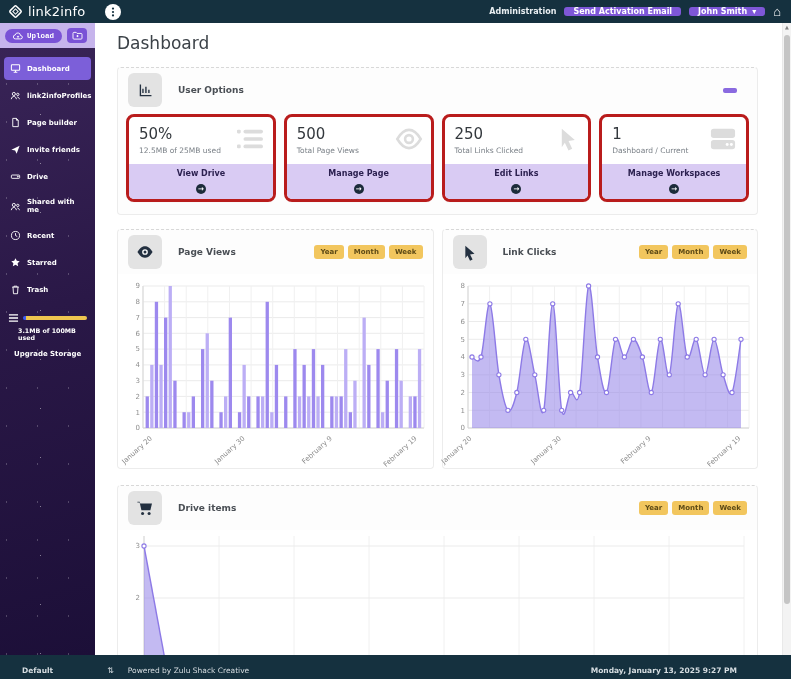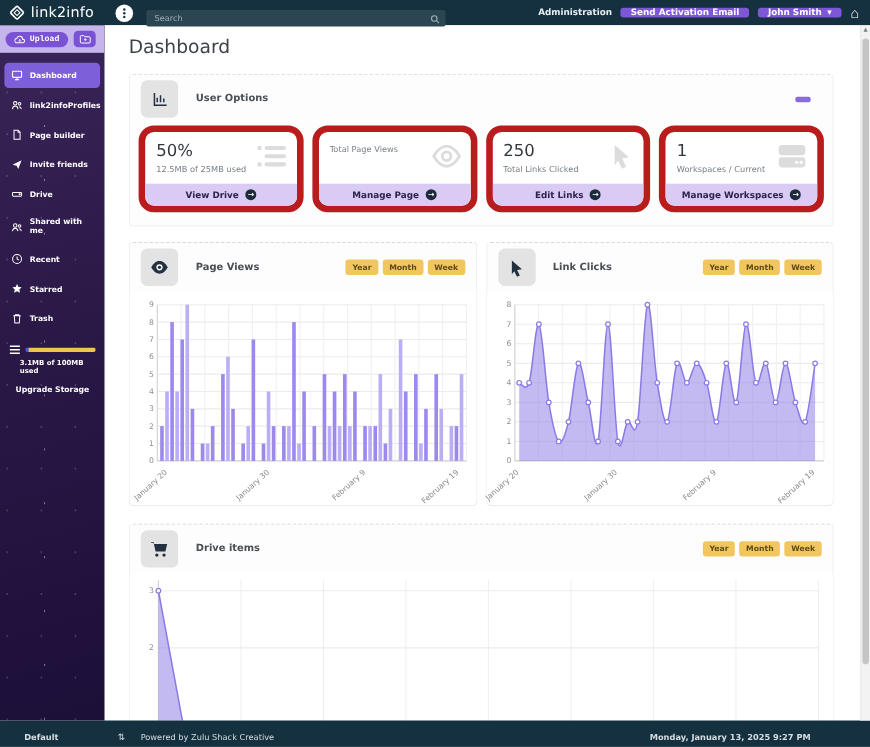--- a/index.html
+++ b/index.html
@@ -43,26 +43,26 @@
 
   
   .main{flex:1;background:#fff;padding:10px 24px 0 22px;overflow:hidden;min-width:0;}
   .page-title{font-size:17px;font-weight:500;color:#3c4248;margin-bottom:14px;}
   .panel{background:#fdfdfd;border:1px solid #ececec;border-top:1px dashed #d8d8d8;border-radius:4px;}
   .panel-head{display:flex;align-items:center;padding:5px 10px;}
   .icon-box{width:34px;height:34px;background:#e3e3e3;border-radius:6px;display:flex;align-items:center;justify-content:center;flex:0 0 34px;}
   .panel-title{font-size:9px;font-weight:bold;color:#4a4f55;margin-left:16px;}
   .collapse-btn{margin-left:auto;margin-right:10px;width:14px;height:5px;background:#8a6ae0;border:none;border-radius:2px;cursor:pointer;}
   .stat-row{display:flex;gap:8px;padding:2px 8px 12px 8px;}
-  .stat-card{flex:1;background:#fff;border:6px solid #b91c1c;border-radius:14px;display:flex;flex-direction:column;overflow:hidden;box-shadow:0 1px 1px rgba(0,0,0,.02);}
+  .stat-card{flex:1;background:#fff;border:3px solid #b91c1c;border-radius:8px;display:flex;flex-direction:column;overflow:hidden;box-shadow:0 1px 1px rgba(0,0,0,.02);}
   .stat-top{padding:8px 10px 9px 10px;position:relative;min-height:47px;}
   .stat-value{font-size:15px;color:#33383d;}
   .stat-sub{font-size:7.5px;color:#7a8087;margin-top:3px;}
   .stat-ic{position:absolute;right:8px;top:9px;}
-  .stat-btn{background:#d9cbf3;border:none;color:#2c2150;font-size:8px;font-weight:bold;padding:5px 4px;display:flex;align-items:center;justify-content:center;gap:6px;cursor:pointer;font-family:inherit;}
+  .stat-btn{background:#d9cbf3;border:none;color:#2c2150;font-size:8px;font-weight:bold;padding:5px 4px;display:flex;align-items:center;justify-content:center;gap:6px;cursor:pointer;font-family:inherit;flex-direction:column;}
   .arrow-dot{width:10px;height:10px;border-radius:50%;background:#1c2b3a;color:#fff;font-size:7px;line-height:10px;text-align:center;display:inline-block;}
 
   .charts-row{display:flex;gap:8px;margin-top:14px;}
   .chart-card{flex:1;min-width:0;}
   .filters{margin-left:auto;display:flex;gap:4px;}
   .filter-btn{background:#f2c65e;border:none;border-radius:3px;color:#5d4a16;font-size:7px;font-weight:bold;padding:3px 6px;cursor:pointer;font-family:inherit;}
   .chart-body{padding:6px 2px 2px 10px;background:#fff;border-radius:0 0 4px 4px;}
   .chart-body svg{overflow:visible;display:block;}
   .drive-card{margin-top:16px;}
 
@@ -98,31 +98,20 @@
       <span style="display:flex;">
         <svg width="8" height="10" viewBox="0 0 8 10">
             <g fill="#15313f">
               <circle cx="4" cy="1.6" r="1.1"></circle>
               <circle cx="4" cy="5" r="1.1"></circle>
               <circle cx="4" cy="8.4" r="1.1"></circle>
             </g>
           </svg>
       </span>
     </button>
-    <div class="search-wrap">
-      <input type="text" placeholder="Search" style="">
-      <span class="search-ic">
-        <svg width="9" height="9" viewBox="0 0 10 10">
-            <g fill="none" stroke="#9fb0b8" stroke-width="1.1">
-              <circle cx="4.2" cy="4.2" r="2.8"></circle>
-              <path d="M6.4 6.4 9 9"></path>
-            </g>
-          </svg>
-      </span>
-    </div>
     <div class="top-spacer"></div>
     <button class="top-link">Administration</button>
     <button class="pill-btn">Send Activation Email</button>
     <button class="pill-btn">
       <span>John Smith</span>
       <span>▾</span>
     </button>
     <button class="home-ic">⌂</button>
   </header>
 
@@ -302,20 +291,21 @@
               </span>
             </div>
             <button class="stat-btn">
               <span>View Drive</span>
               <span class="arrow-dot">→</span>
             </button>
           </div>
 
           <div class="stat-card">
             <div class="stat-top">
+              <div class="stat-value">500</div>
               <div class="stat-sub">Total Page Views</div>
               <span class="stat-ic">
                 <svg width="28" height="26" viewBox="0 0 32 30">
                     <g fill="none" stroke="#dcdcdc" stroke-width="3">
                       <path d="M2.5 15C7 7.5 11.5 4.5 16 4.5S25 7.5 29.5 15C25 22.5 20.5 25.5 16 25.5S7 22.5 2.5 15z"></path>
                       <circle cx="16" cy="15" r="4.5"></circle>
                     </g>
                   </svg>
               </span>
             </div>
@@ -337,21 +327,21 @@
             </div>
             <button class="stat-btn">
               <span>Edit Links</span>
               <span class="arrow-dot">→</span>
             </button>
           </div>
 
           <div class="stat-card">
             <div class="stat-top">
               <div class="stat-value">1</div>
-              <div class="stat-sub">Workspaces / Current</div>
+              <div class="stat-sub">Dashboard / Current</div>
               <span class="stat-ic">
                 <svg width="30" height="26" viewBox="0 0 32 28">
                     <g fill="#dcdcdc">
                       <rect x="3" y="3" width="26" height="10" rx="3"></rect>
                       <rect x="3" y="15" width="26" height="10" rx="3"></rect>
                       <circle cx="20.5" cy="20" r="1.6" fill="#fff"></circle>
                       <circle cx="25" cy="20" r="1.6" fill="#fff"></circle>
                     </g>
                   </svg>
               </span>

